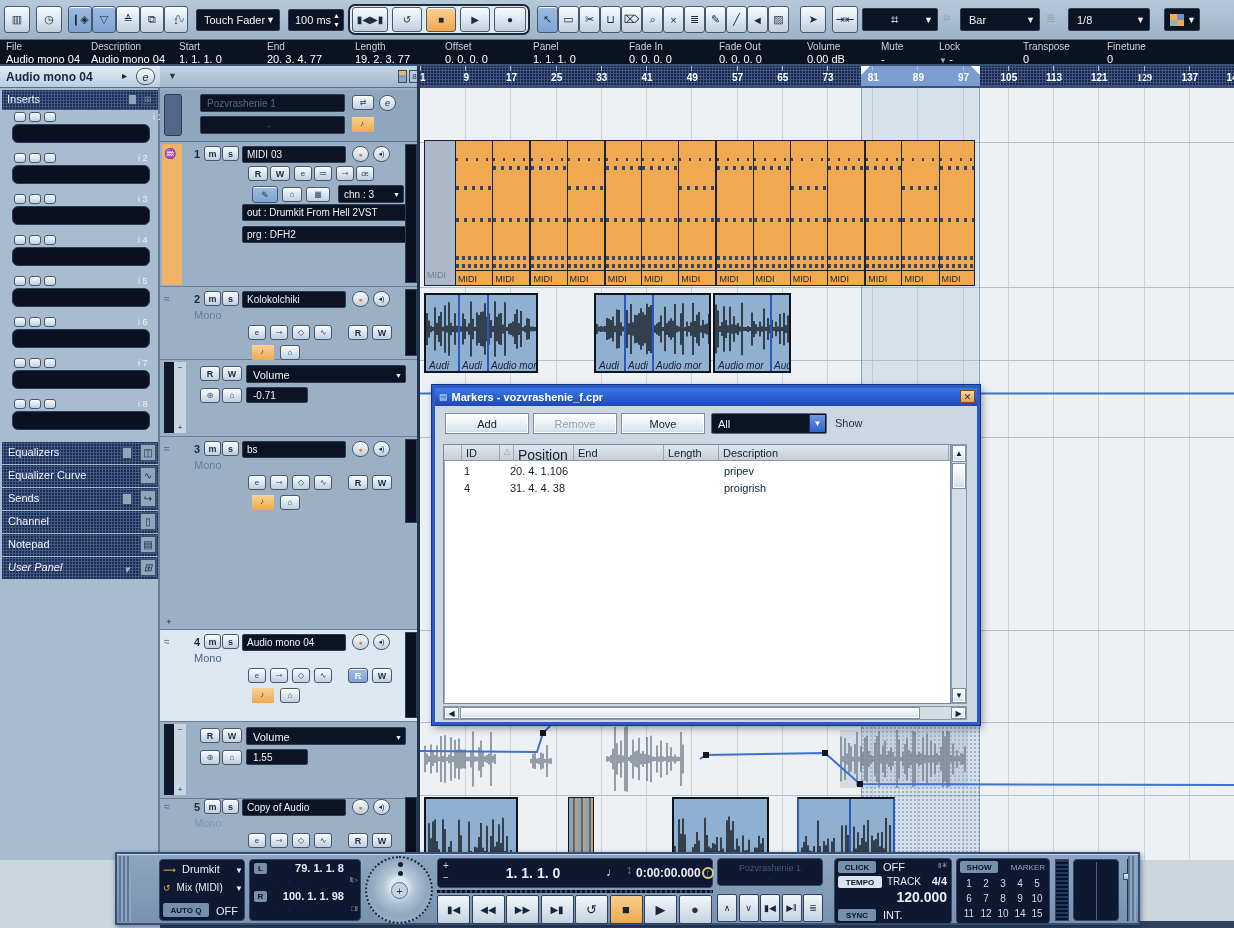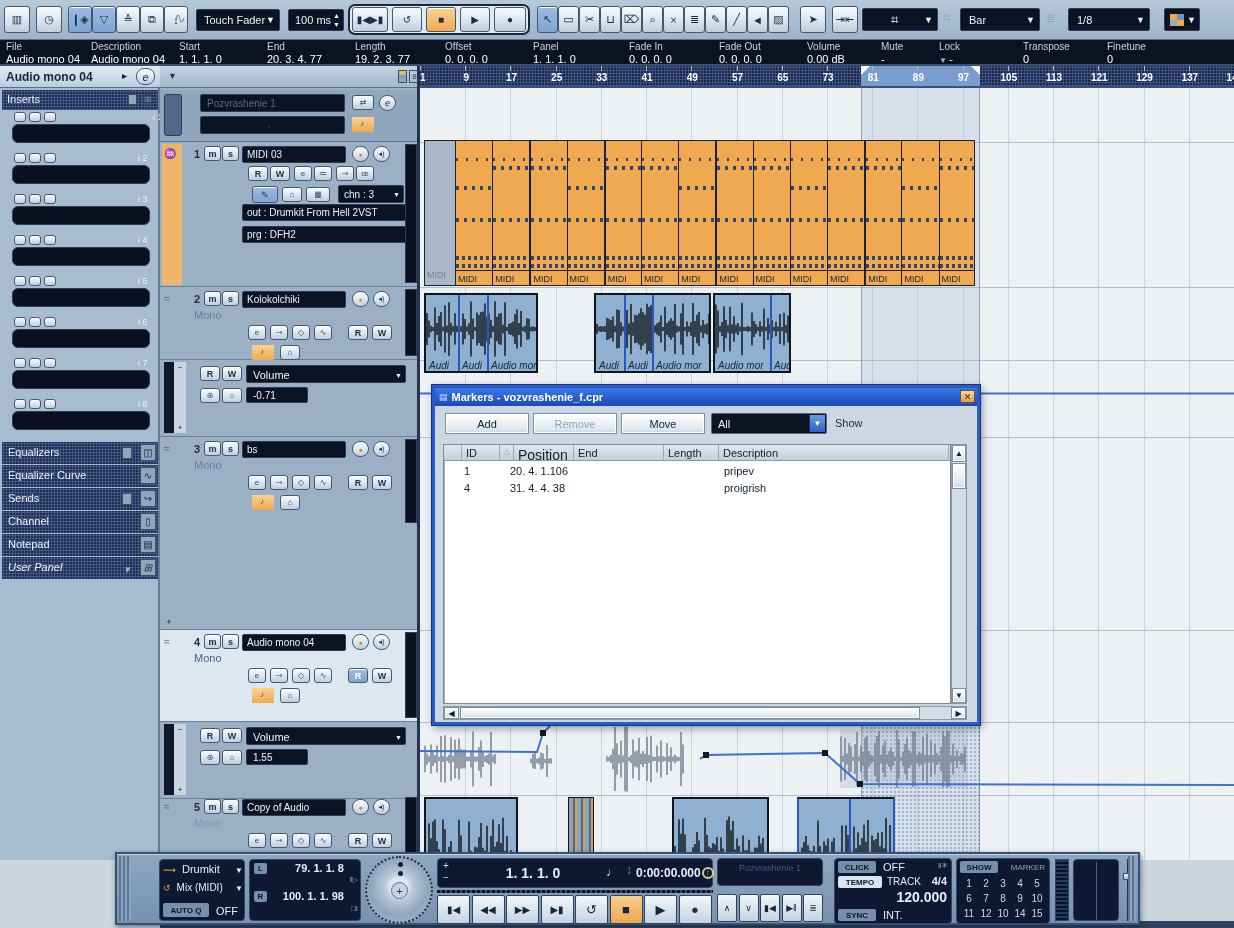--- a/index.html
+++ b/index.html
@@ -638,21 +638,21 @@
         <div class="abs lbl10 b" style="left: 487.42px; top: 6px; width: 22px; height: 12px; text-align: center;">89</div>
         <div class="abs" style="left: 542.64px; top: 0px; width: 1px; height: 5px; background: rgb(174, 189, 214);"></div>
         <div class="abs lbl10 b" style="left: 532.64px; top: 6px; width: 22px; height: 12px; text-align: center;">97</div>
         <div class="abs" style="left: 587.86px; top: 0px; width: 1px; height: 5px; background: rgb(174, 189, 214);"></div>
         <div class="abs lbl10 b" style="left: 577.86px; top: 6px; width: 22px; height: 12px; text-align: center;">105</div>
         <div class="abs" style="left: 633.08px; top: 0px; width: 1px; height: 5px; background: rgb(174, 189, 214);"></div>
         <div class="abs lbl10 b" style="left: 623.08px; top: 6px; width: 22px; height: 12px; text-align: center;">113</div>
         <div class="abs" style="left: 678.3px; top: 0px; width: 1px; height: 5px; background: rgb(174, 189, 214);"></div>
         <div class="abs lbl10 b" style="left: 668.3px; top: 6px; width: 22px; height: 12px; text-align: center;">121</div>
         <div class="abs" style="left: 723.52px; top: 0px; width: 1px; height: 5px; background: rgb(174, 189, 214);"></div>
-        <div class="abs lbl10 b" style="left: 713.52px; top: 6px; width: 22px; height: 12px; text-align: center;">129</div>
+        <div class="abs lbl10 b" style="left: 713.52px; top: 6px; width: 22px; height: 12px; text-align: center; font-family: Liberation Serif, serif;">129</div>
         <div class="abs" style="left: 768.74px; top: 0px; width: 1px; height: 5px; background: rgb(174, 189, 214);"></div>
         <div class="abs lbl10 b" style="left: 758.74px; top: 6px; width: 22px; height: 12px; text-align: center;">137</div>
         <div class="abs" style="left: 813.96px; top: 0px; width: 1px; height: 5px; background: rgb(174, 189, 214);"></div>
         <div class="abs lbl10 b" style="left: 803.96px; top: 6px; width: 22px; height: 12px; text-align: center;">145</div>
         <div class="abs" style="left: 441px; top: 0px; width: 0px; height: 0px; border-top: 9px solid rgb(255, 255, 255); border-right: 9px solid transparent;"></div>
         <div class="abs" style="left: 551px; top: 0px; width: 0px; height: 0px; border-top: 9px solid rgb(255, 255, 255); border-left: 9px solid transparent;"></div>
       </div>
   <div class="abs" style="left: 45px; top: 22px; width: 1px; height: 772px; background: rgb(203, 212, 220);"></div>
       <div class="abs" style="left: 90px; top: 22px; width: 1px; height: 772px; background: rgb(203, 212, 220);"></div>
       <div class="abs" style="left: 136px; top: 22px; width: 1px; height: 772px; background: rgb(203, 212, 220);"></div>

